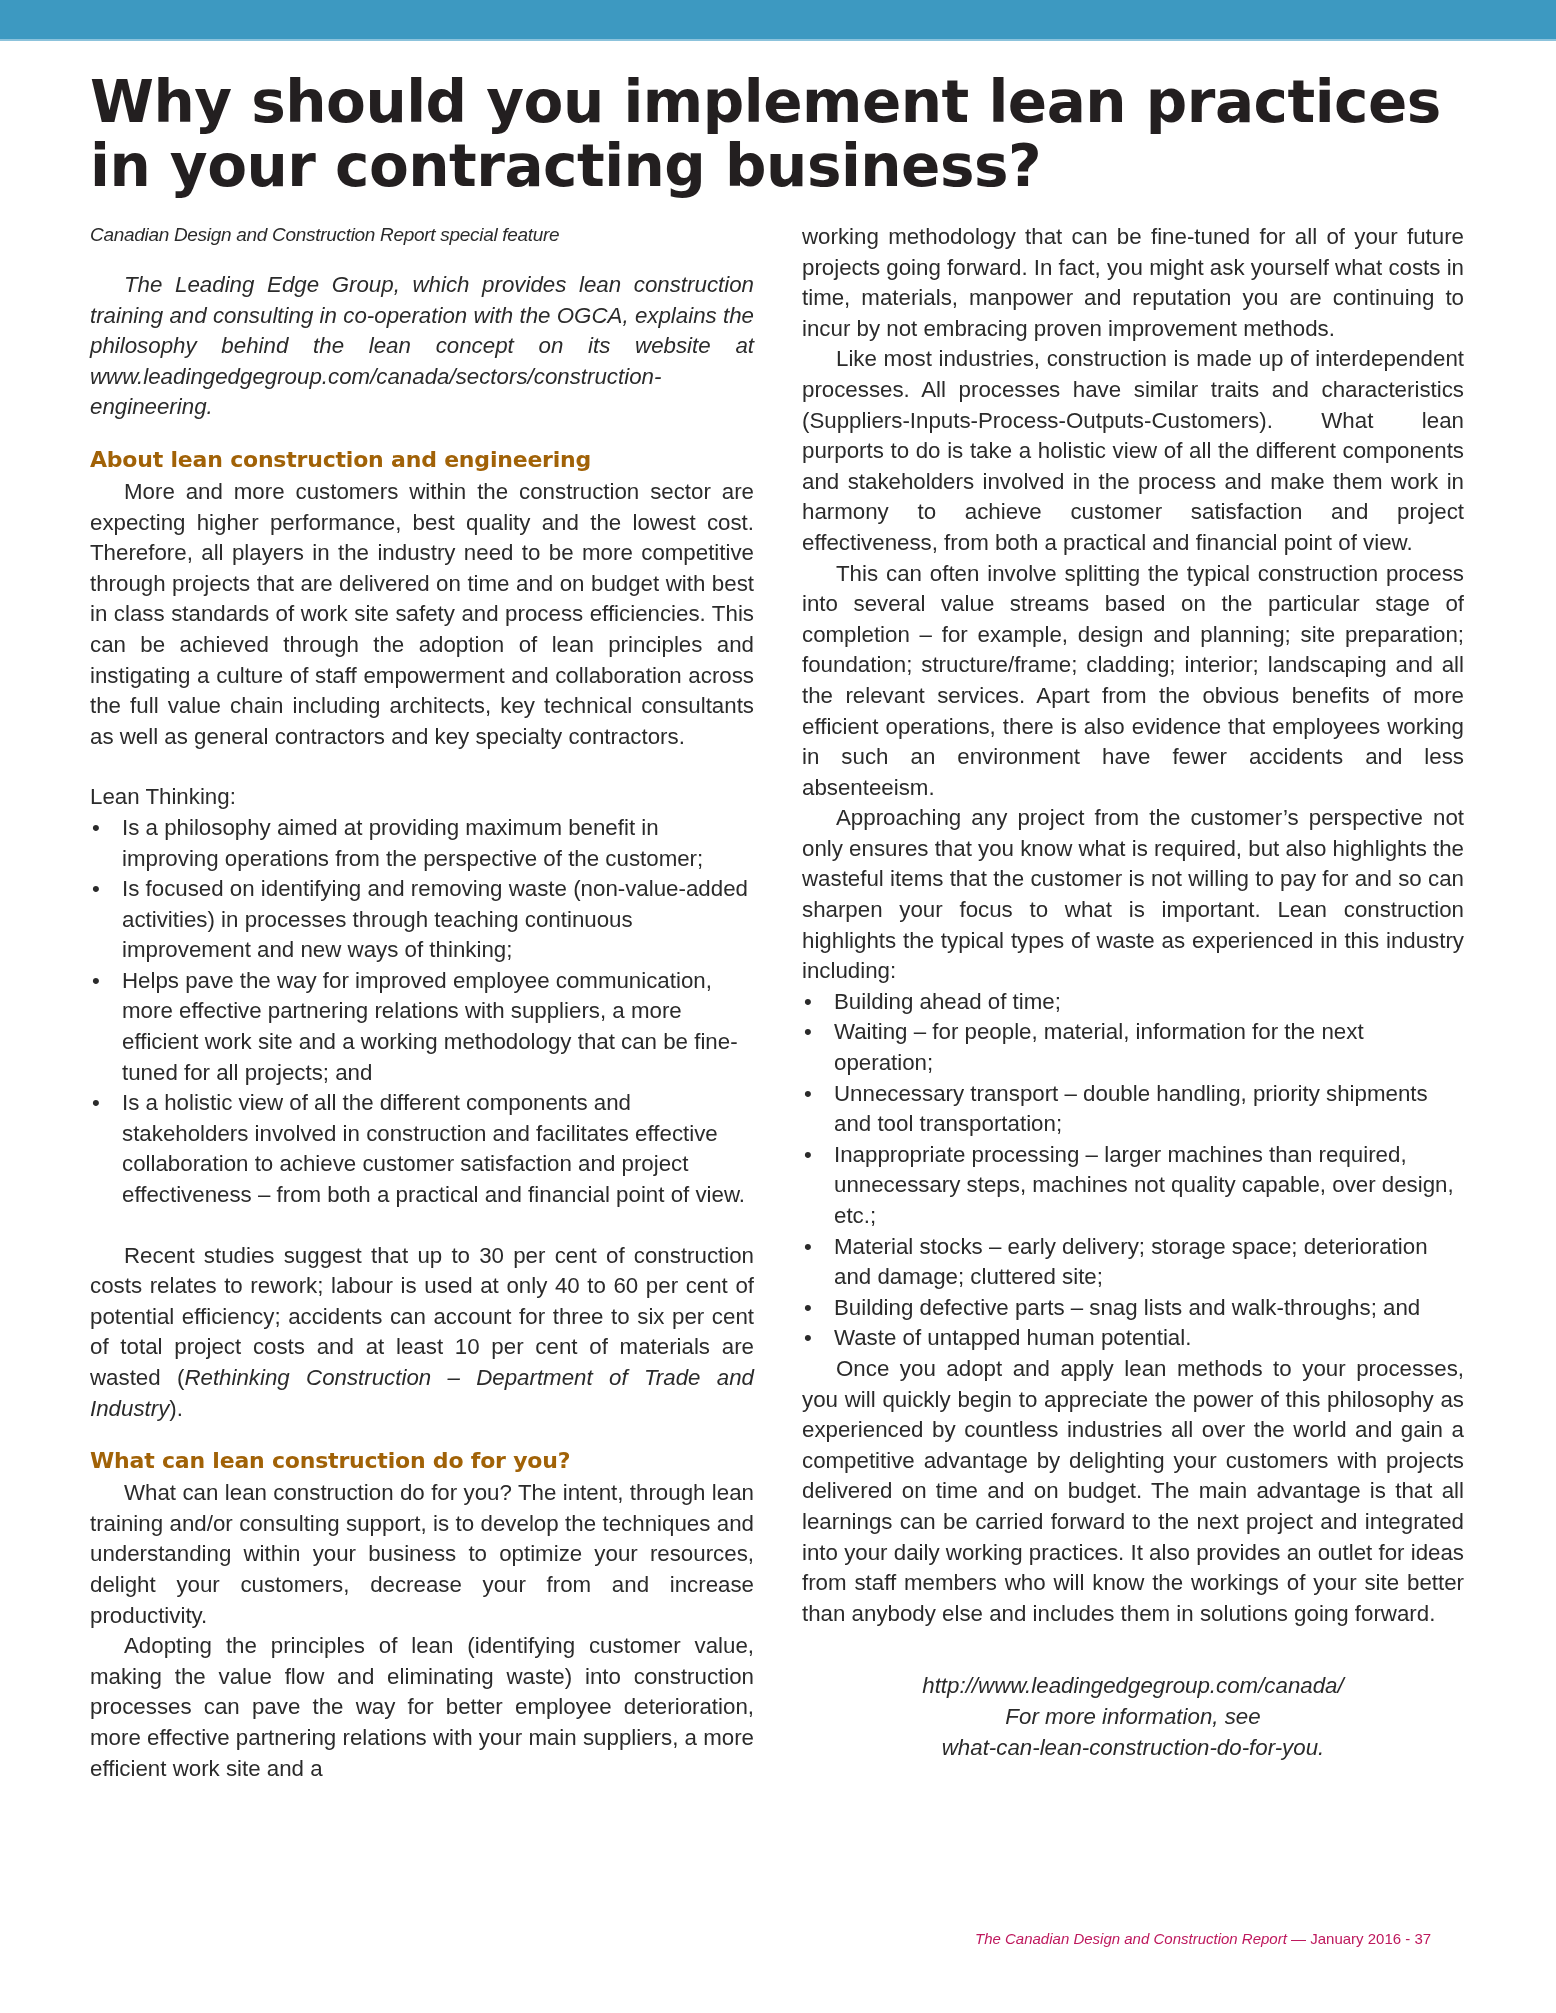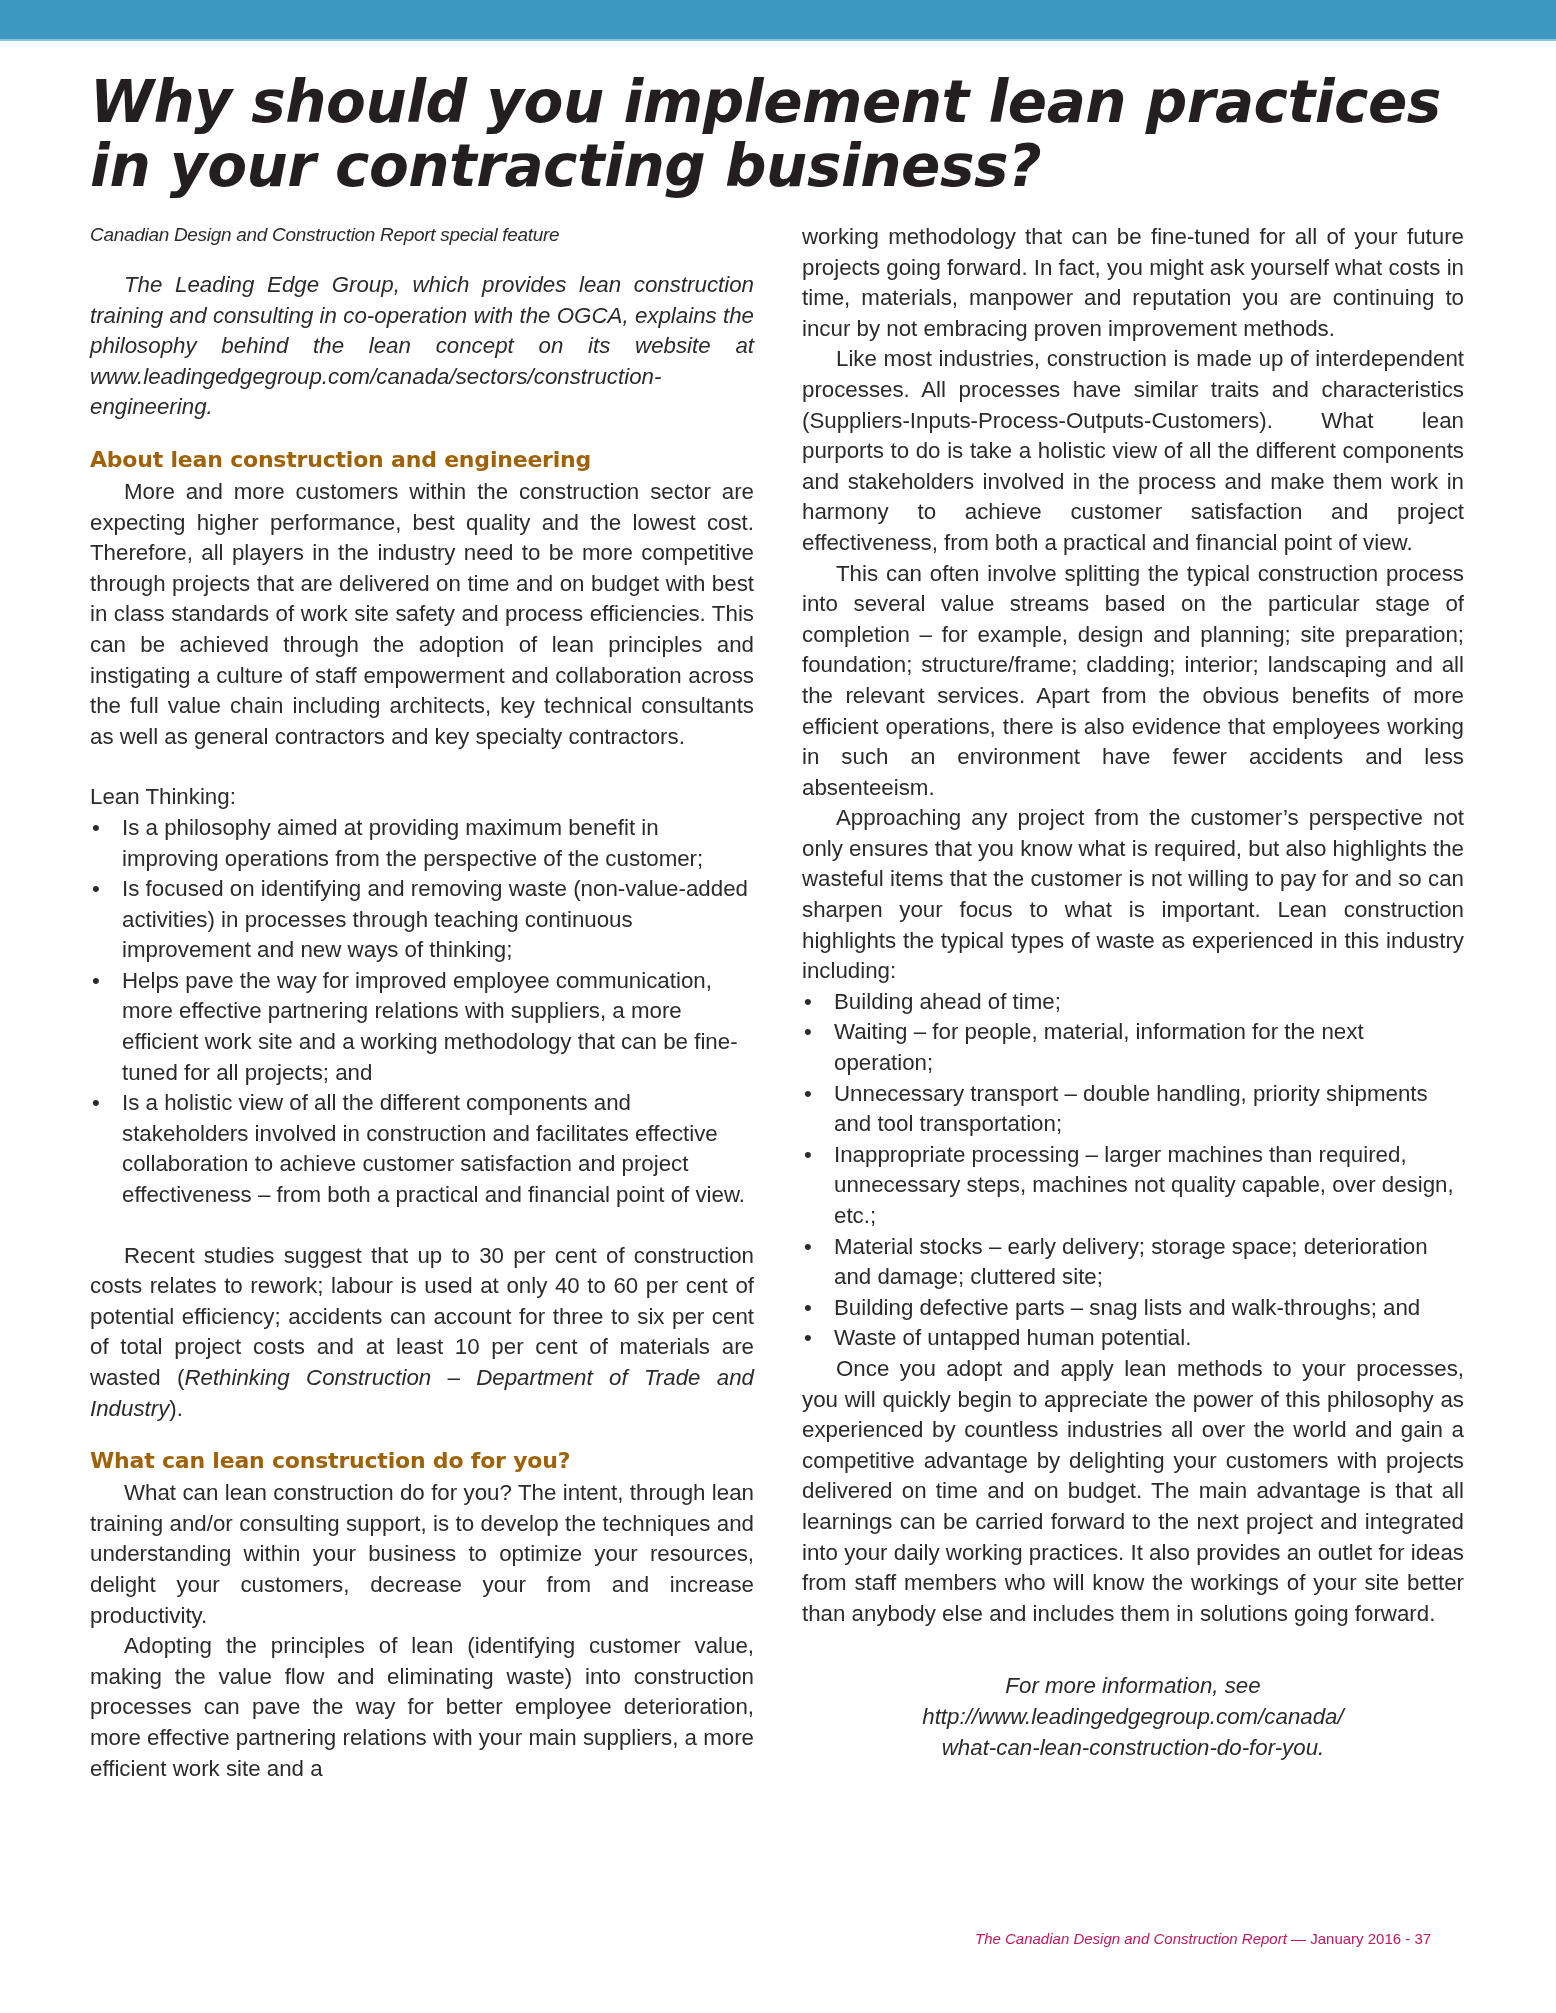--- a/index.html
+++ b/index.html
@@ -2,21 +2,21 @@
 <html><head>
 <meta charset="utf-8">
 <style>
   html,body{margin:0;padding:0;}
   body{width:1556px;height:2013px;background:#ffffff;position:relative;overflow:hidden;
        font-family:"Liberation Sans",sans-serif;color:#231f20;}
   .topband{position:absolute;left:0;top:0;width:1556px;height:39px;background:#3d99c1;}
   .topband-line{position:absolute;left:0;top:39px;width:1556px;height:2px;background:#8cc3dc;}
   .title{position:absolute;left:90px;top:70px;width:1400px;margin:0;
          font-family:"DejaVu Sans",sans-serif;font-weight:bold;font-size:58px;line-height:64px;
-         letter-spacing:-0.5px;color:#231f20;font-style:italic;}
+         letter-spacing:-0.5px;color:#231f20;}
   .col{position:absolute;top:222px;font-size:22.3px;line-height:30.6px;color:#2b2b2b;}
   .col.left{left:90px;width:664px;}
   .col.right{left:802px;width:662px;}
   .kicker{font-style:italic;font-size:19px;line-height:26px;margin:0 0 22px 0;letter-spacing:-0.3px;}
   p{margin:0;text-align:justify;}
   p.ind{text-indent:34px;}
   .intro{font-style:italic;}
   h2{margin:22px 0 2px 0;font-family:"DejaVu Sans",sans-serif;font-weight:bold;font-size:22px;
      line-height:30px;color:#a16207;letter-spacing:-0.2px;}
   .gap{height:30px;}
@@ -73,21 +73,21 @@
     <li><span class="bullet">•</span><span>Waiting – for people, material, information for the next operation;</span></li>
     <li><span class="bullet">•</span><span>Unnecessary transport – double handling, priority shipments and tool transportation;</span></li>
     <li><span class="bullet">•</span><span>Inappropriate processing – larger machines than required, unnecessary steps, machines not quality capable, over design, etc.;</span></li>
     <li><span class="bullet">•</span><span>Material stocks – early delivery; storage space; deterioration and damage; cluttered site;</span></li>
     <li><span class="bullet">•</span><span>Building defective parts – snag lists and walk-throughs; and</span></li>
     <li><span class="bullet">•</span><span>Waste of untapped human potential.</span></li>
   </ul>
   <p class="ind">Once you adopt and apply lean methods to your processes, you will quickly begin to appreciate the power of this philosophy as experienced by countless industries all over the world and gain a competitive advantage by delighting your customers with projects delivered on time and on budget. The main advantage is that all learnings can be carried forward to the next project and integrated into your daily working practices. It also provides an outlet for ideas from staff members who will know the workings of your site better than anybody else and includes them in solutions going forward.</p>
 
   <div class="moreinfo">
+    <div>http://www.leadingedgegroup.com/canada/</div>
     <div>For more information, see</div>
-    <div>http://www.leadingedgegroup.com/canada/</div>
     <div>what-can-lean-construction-do-for-you.</div>
   </div>
 </div>
 
 <div class="footer">
   <span class="pub">The Canadian Design and Construction Report</span><span> — </span><span>January 2016</span><span> - </span><span>37</span>
 </div>
 
 </body></html>

